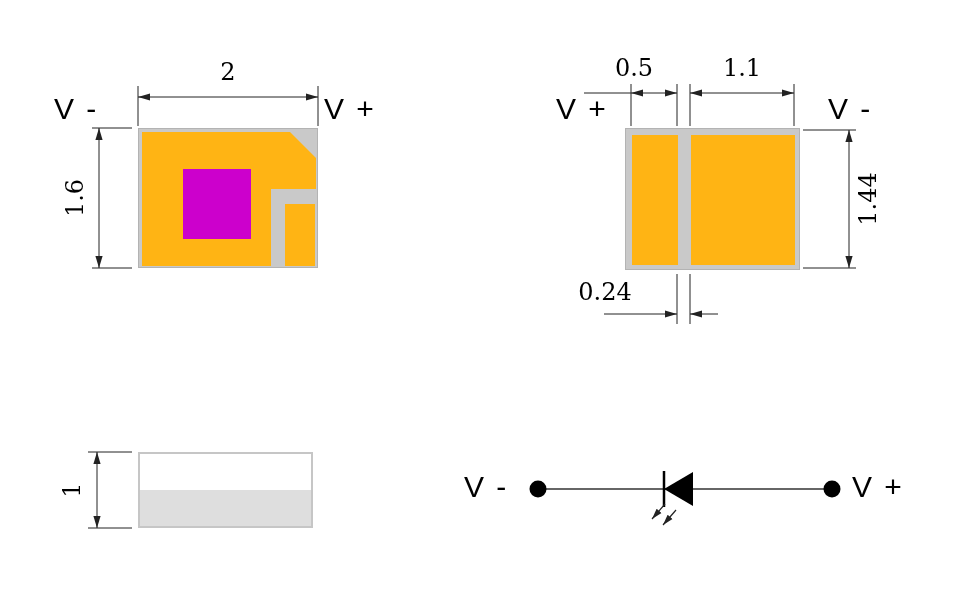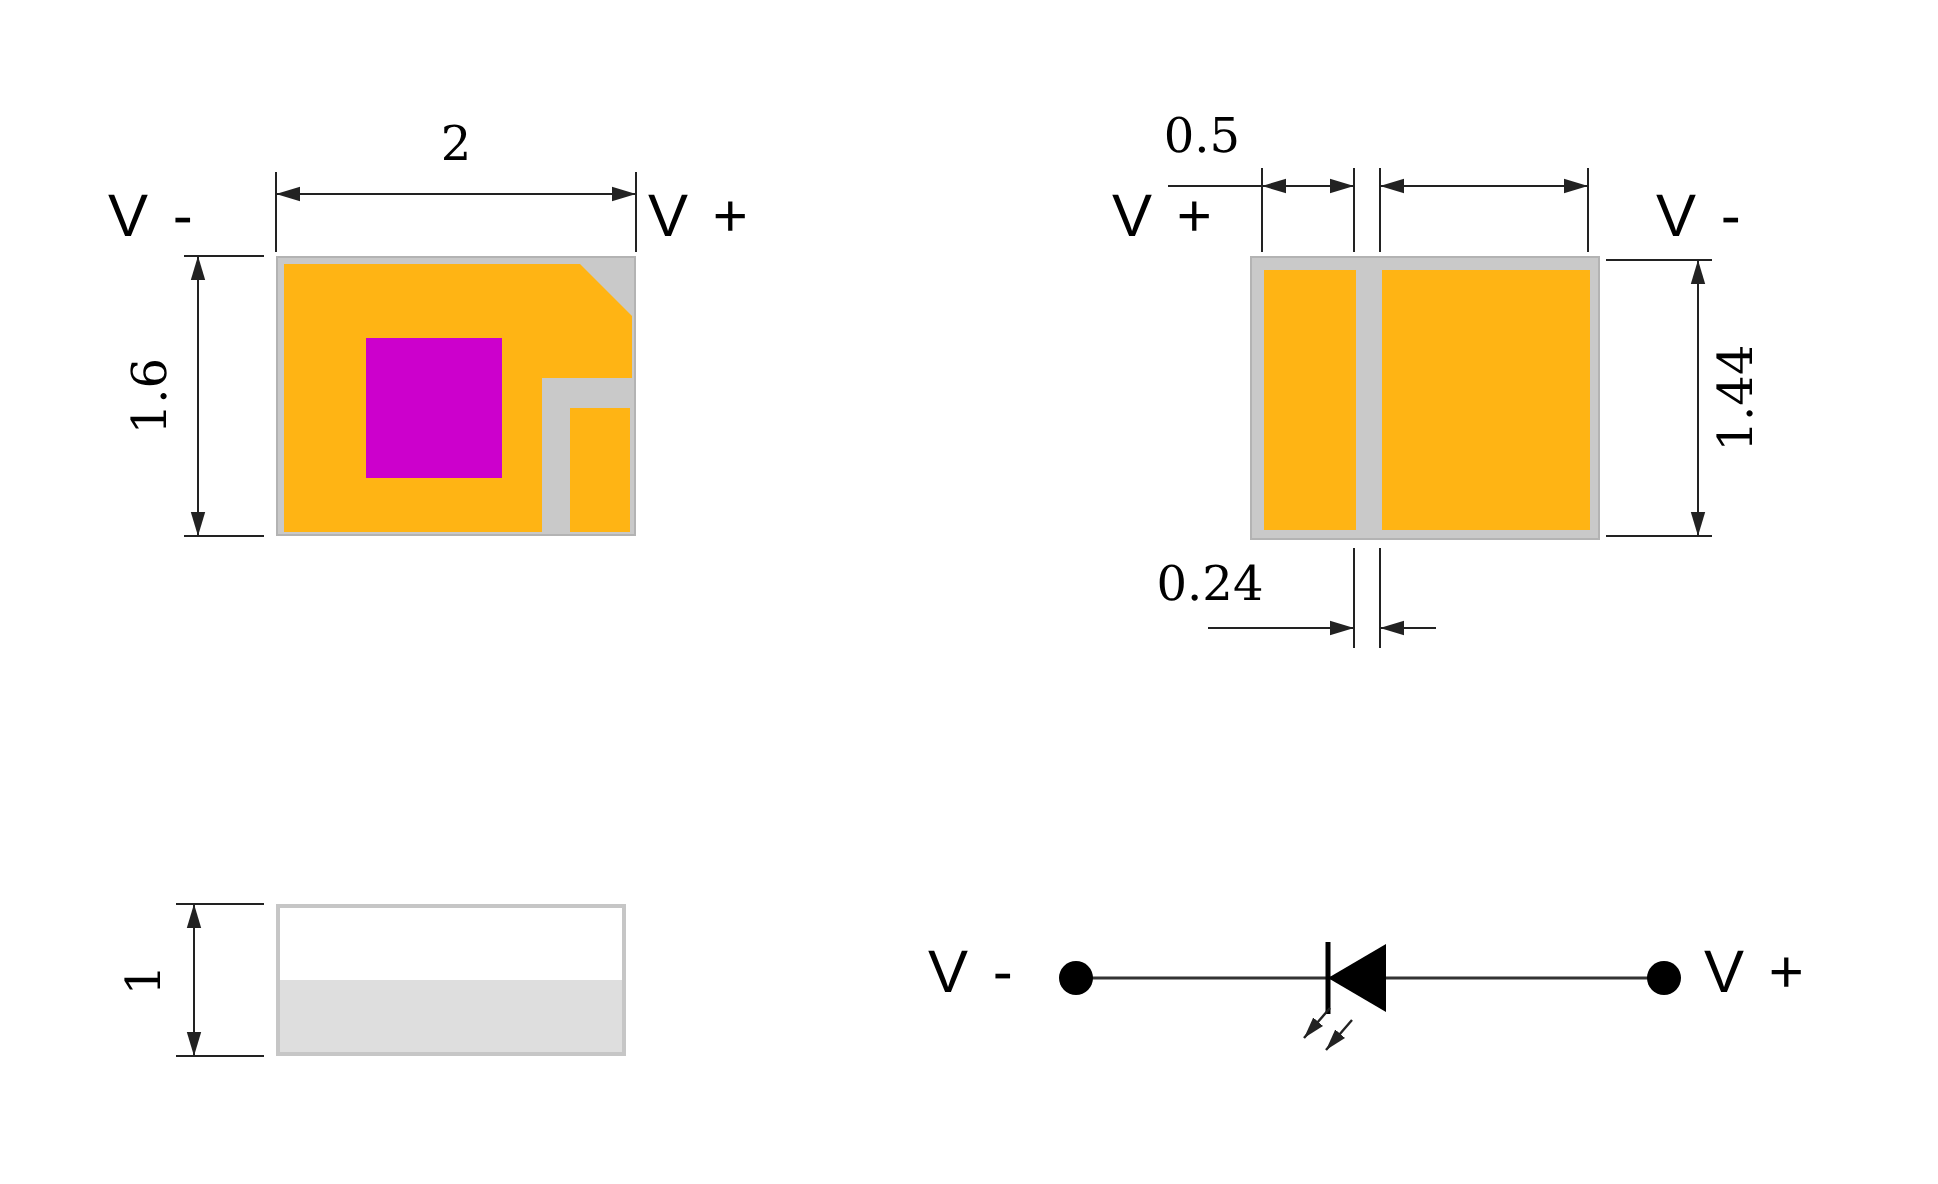--- a/index.html
+++ b/index.html
@@ -76,21 +76,21 @@
     background: #ffffff; border: 2px solid #c6c6c6;
   }
   #side-view .side-bottom {
     position: absolute; left: 0; right: 0; bottom: 0; height: 36px;
     background: var(--side_shade_gray, #dedede);
   }
 
   
   .d-top2  { left: 138px; top: 58px;  width: 180px; }
   .d-16    { left: 40px;  top: 184px; width: 70px; }
-  .d-05    { left: 564px; top: 54px;  width: 74px; }
+  .d-05    { left: 597px; top: 54px;  width: 74px; }
   .d-11    { left: 690px; top: 54px;  width: 104px; }
   .d-144   { left: 833px; top: 185px; width: 70px; }
   .d-024   { left: 566px; top: 278px; width: 78px; }
   .d-1     { left: 40px;  top: 476px; width: 64px; }
 
   .v-tl { left: 54px;  top: 92px; }
   .v-tr { left: 324px; top: 92px; }
   .v-pl { left: 556px; top: 92px; }
   .v-pr { left: 828px; top: 92px; }
   .v-cl { left: 464px; top: 470px; }
@@ -112,20 +112,21 @@
     <div class="pad-right"></div>
   </div>
 
   <div id="side-view">
     <div class="side-bottom"></div>
   </div>
 
   <div class="dim d-top2">2</div>
   <div class="dim rot d-16">1.6</div>
   <div class="dim d-05">0.5</div>
+  <div class="dim d-11">1.1</div>
   <div class="dim rot d-144">1.44</div>
   <div class="dim d-024">0.24</div>
   <div class="dim rot d-1">1</div>
 
   <div class="vlab v-tl">V -</div>
   <div class="vlab v-tr">V +</div>
   <div class="vlab v-pl">V +</div>
   <div class="vlab v-pr">V -</div>
   <div class="vlab v-cl">V -</div>
   <div class="vlab v-cr">V +</div>

